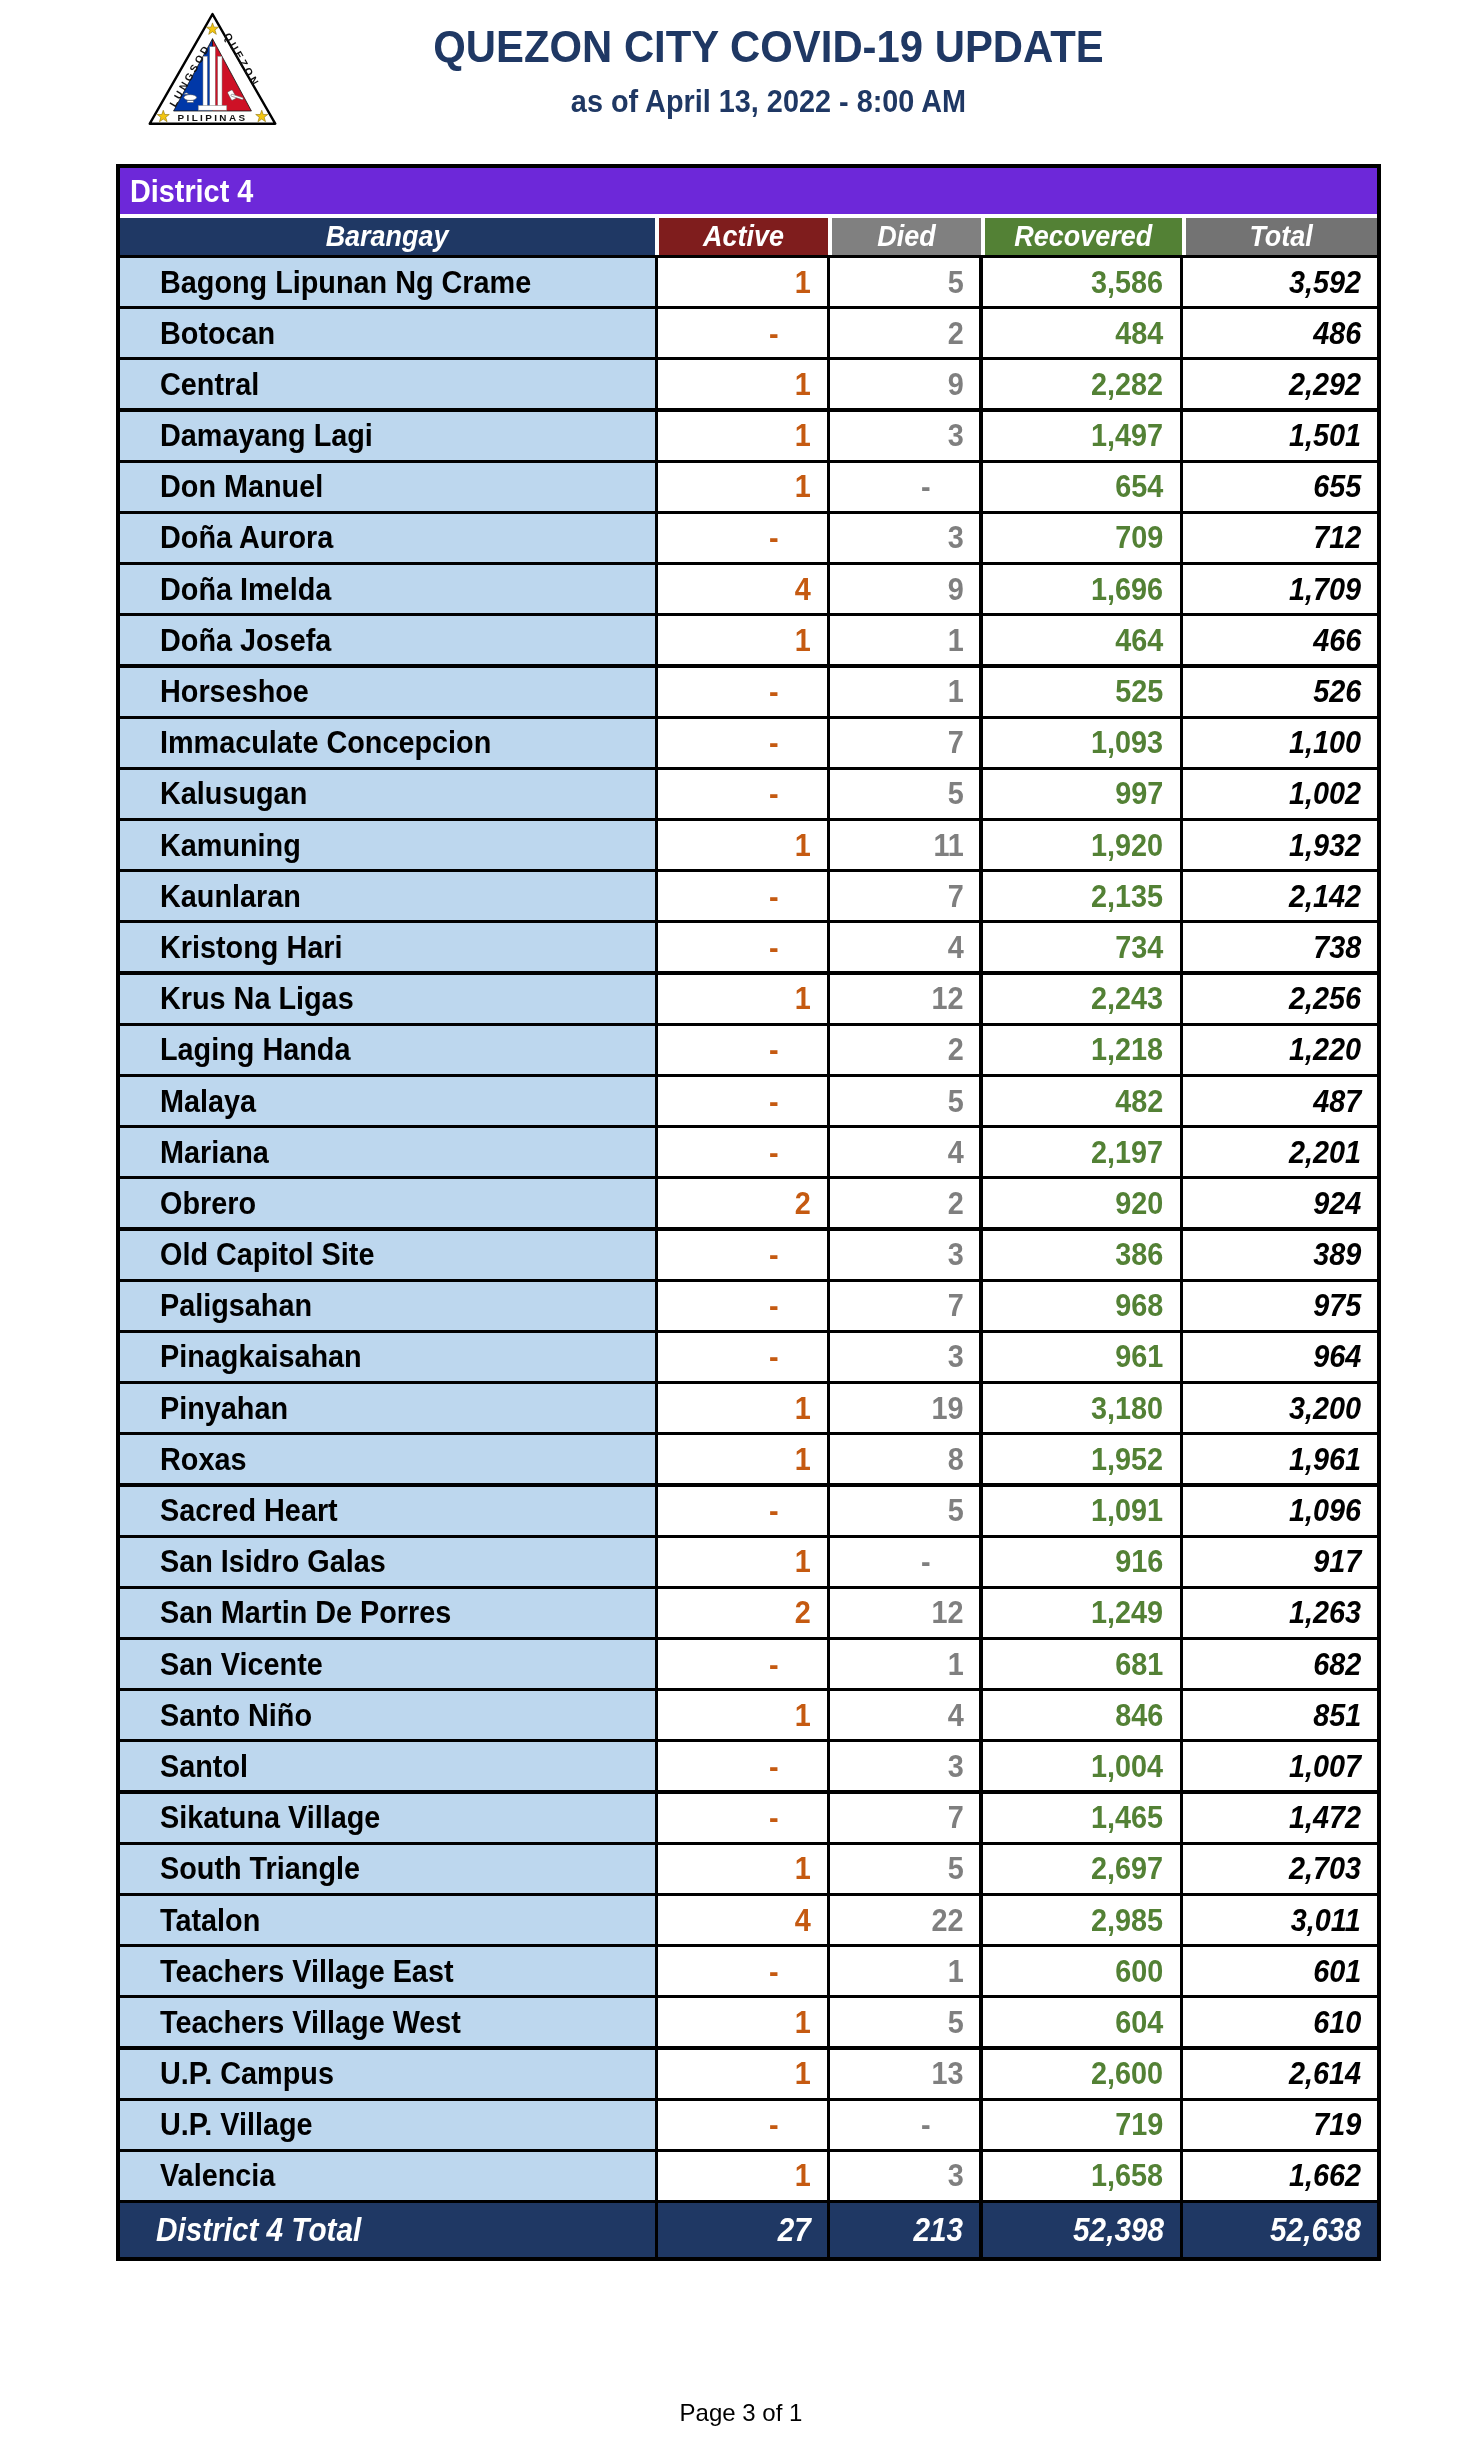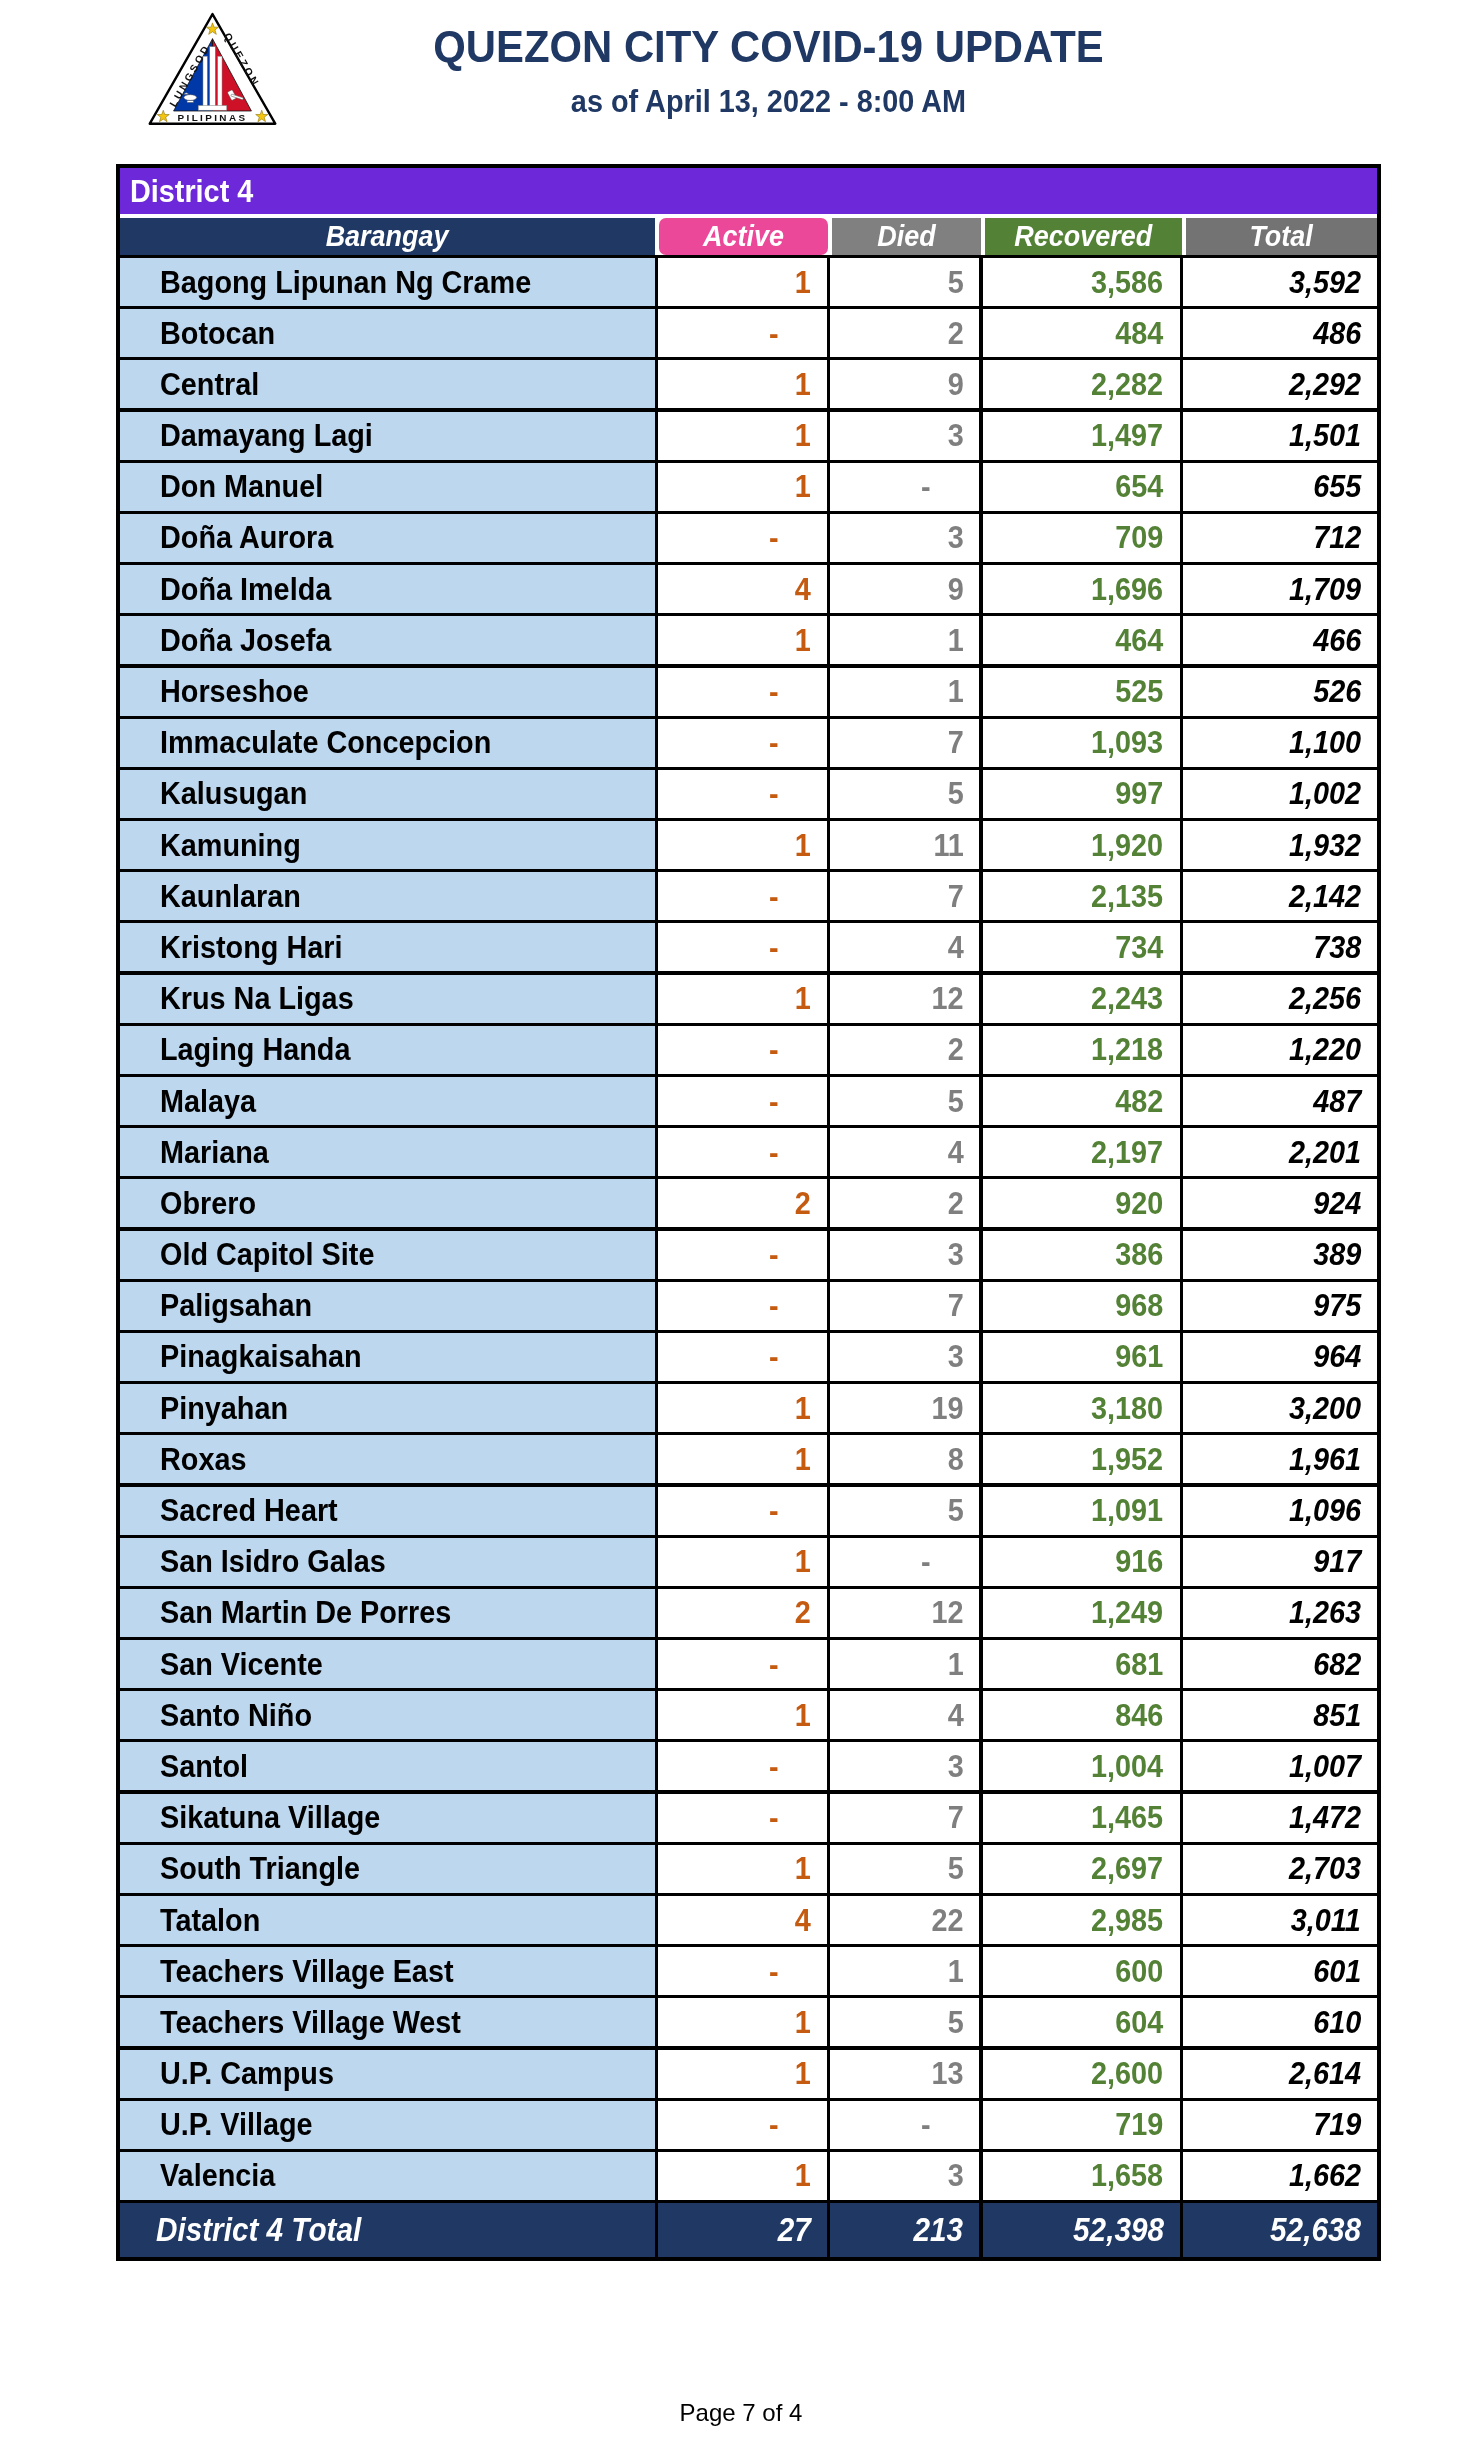--- a/index.html
+++ b/index.html
@@ -30,21 +30,21 @@
 
   .header-row {
     display:grid; grid-template-columns:535px 169px 149px 197px 1fr;
     gap:4px; background:#ffffff;
   }
   .hc {
     height:37px; display:flex; align-items:center; justify-content:center;
     color:#ffffff; font-style:italic; font-weight:bold; font-size:29px;
   }
   .hc-barangay  { background:#1F3864; }
-  .hc-active    { background:#ec4899;border-radius:7px; }
+  .hc-active    { background:#7f1d1d; }
   .hc-died      { background:#808080; }
   .hc-recovered { background:#538135; }
   .hc-total     { background:#737373; }
 
   .data-grid {
     display:grid; grid-template-columns:535px 169px 149px 197px 1fr;
     gap:3.2px; background:#000000; border-top:3.2px solid #000;
   }
   .cell {
     background:#ffffff; height:48px; display:flex; align-items:center;
@@ -764,15 +764,15 @@
         </div>
       <div class="tot num">
           <span class="txr">52,398</span>
         </div>
       <div class="tot num">
           <span class="txr">52,638</span>
         </div>
     </div>
   </div>
 
-  <div class="footer">Page 7 of 4</div>
+  <div class="footer">Page 3 of 1</div>
 </div>
 
 
 </body></html>

